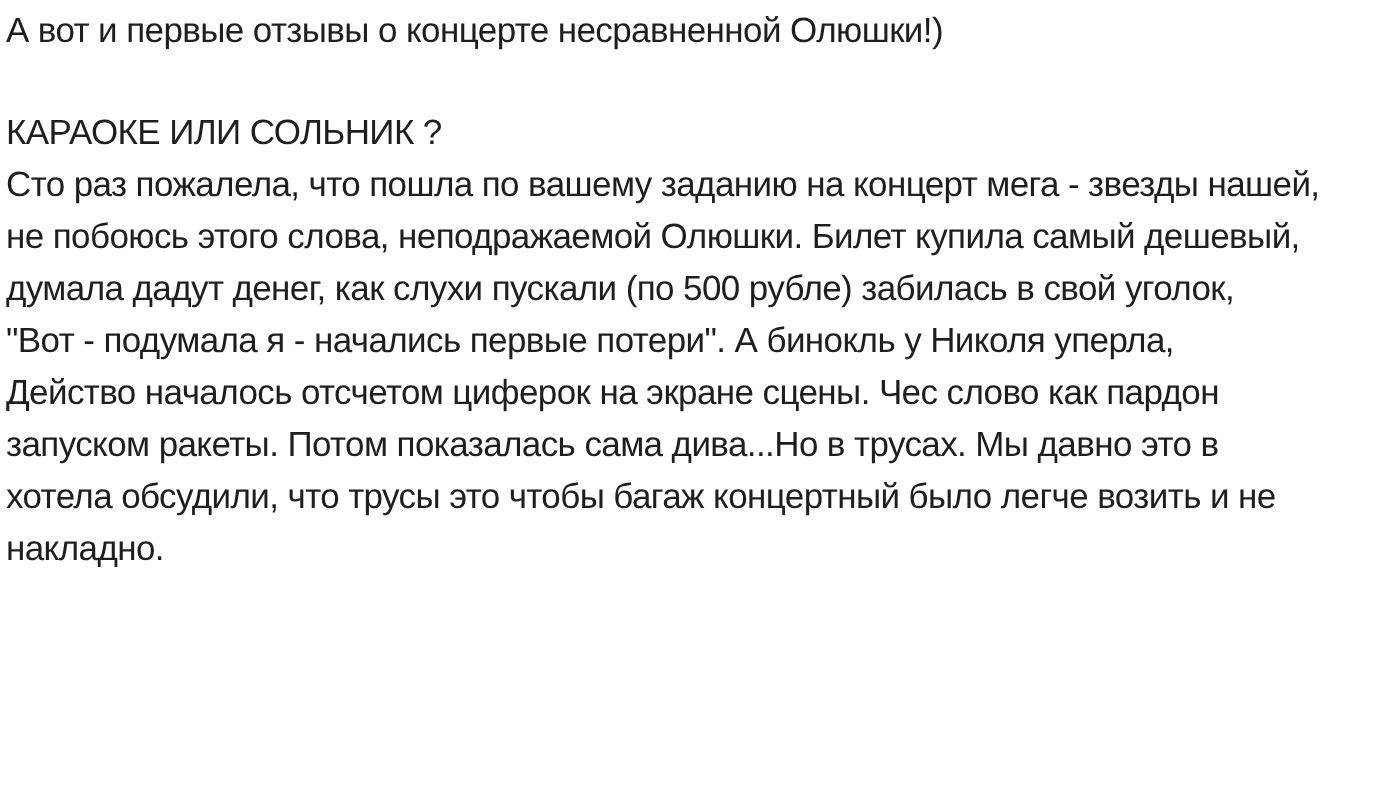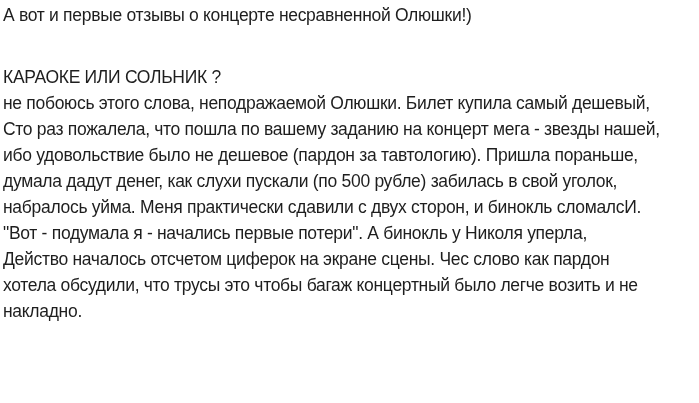--- a/index.html
+++ b/index.html
@@ -19,33 +19,32 @@
     color: #1e1e1e;
   }
   .line {
     font-size: 17.5px;
     line-height: 26px;
     letter-spacing: -0.3px;
     white-space: nowrap;
     font-weight: 400;
   }
   .heading {
-    margin-top: 36px;
+    margin-top: 25px;
   }
 </style>
 </head>
 <body>
 
 <div class="page">
   <div class="line">А вот и первые отзывы о концерте несравненной Олюшки!)</div>
   <div class="line heading">КАРАОКЕ ИЛИ СОЛЬНИК ?</div>
 
+  <div class="line">Сто раз пожалела, что пошла по вашему заданию на концерт мега - звезды нашей,</div>
   <div class="line">не побоюсь этого слова, неподражаемой Олюшки. Билет купила самый дешевый,</div>
-  <div class="line">Сто раз пожалела, что пошла по вашему заданию на концерт мега - звезды нашей,</div>
-  <div class="line">ибо удовольствие было не дешевое (пардон за тавтологию). Пришла пораньше,</div>
   <div class="line">думала дадут денег, как слухи пускали (по 500 рубле) забилась в свой уголок,</div>
-  <div class="line">набралось уйма. Меня практически сдавили с двух сторон, и бинокль сломалсИ.</div>
   <div class="line">"Вот - подумала я - начались первые потери". А бинокль у Николя уперла,</div>
 
   <div class="line">Действо началось отсчетом циферок на экране сцены. Чес слово как пардон</div>
+  <div class="line">запуском ракеты. Потом показалась сама дива...Но в трусах. Мы давно это в</div>
   <div class="line">хотела обсудили, что трусы это чтобы багаж концертный было легче возить и не</div>
   <div class="line">накладно.</div>
 </div>
 
 </body></html>

